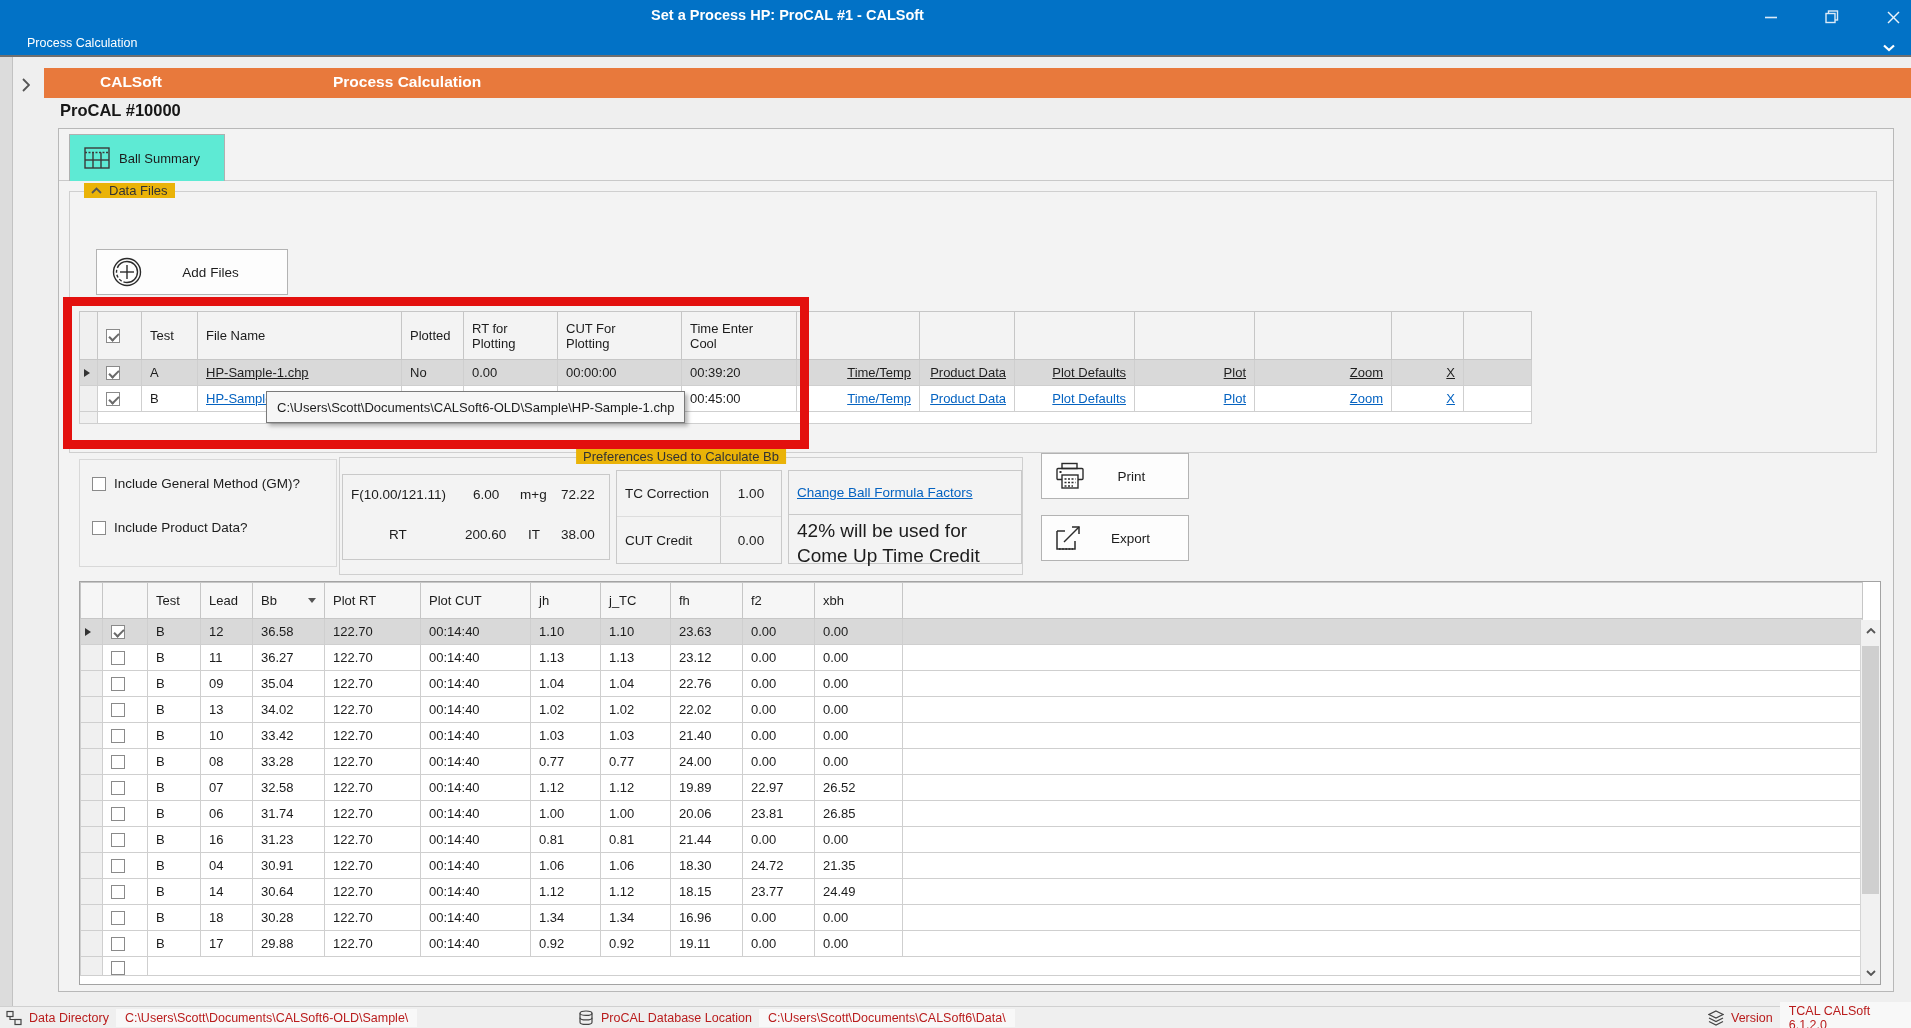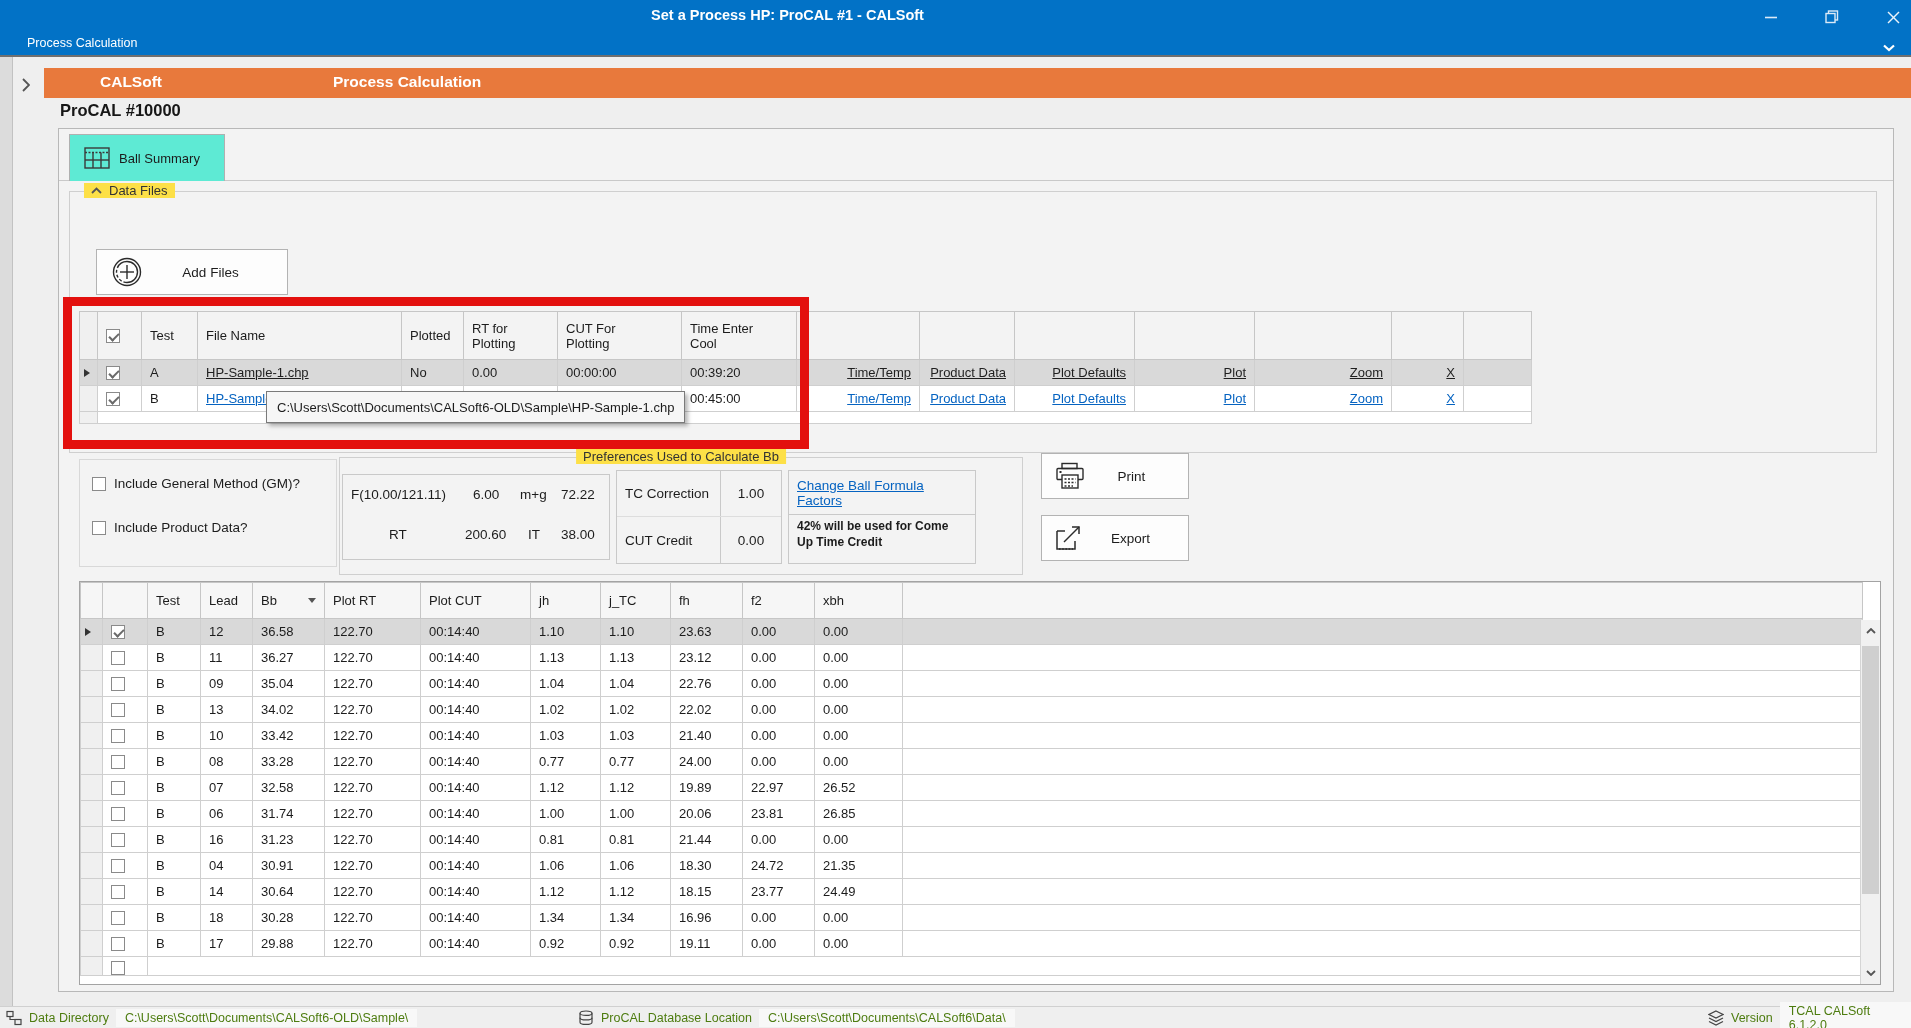--- a/index.html
+++ b/index.html
@@ -24,21 +24,21 @@
   .pagetitle{position:absolute;left:60px;top:101px;font-weight:bold;font-size:16.5px;color:#161616;}
 
   
   .panel{position:absolute;left:58px;top:128px;width:1836px;height:864px;background:#f3f3f3;border:1px solid #b8b8b8;}
   .tabline{position:absolute;left:0;right:0;top:51px;height:1px;background:#c9c9c9;}
   .tab{position:absolute;top:5px;height:47px;display:flex;align-items:center;gap:9px;padding:0 14px;font-size:13px;cursor:pointer;z-index:2;}
   .tab.active{left:10px;width:156px;background:#5eead4;border:1px solid #b0b0b0;border-bottom:none;}
   .tab.inactive{left:170px;width:185px;}
 
   .fieldset{position:absolute;border:1px solid #cfcfcf;}
-  .legend{position:absolute;top:-9px;background:#fde047;padding:0 7px;font-size:13px;color:#333;display:flex;align-items:center;gap:7px;white-space:nowrap;}
+  .legend{position:absolute;top:-9px;background:#eab308;padding:0 7px;font-size:13px;color:#333;display:flex;align-items:center;gap:7px;white-space:nowrap;}
 
   .btn{position:absolute;background:#fdfdfd;border:1px solid #b3b3b3;display:flex;align-items:center;font-size:13.5px;cursor:pointer;}
   .btn .lbl{flex:1;text-align:center;padding-right:10px;}
   .btn .bicon{margin-left:13px;display:flex;}
 
   
   table.grid{border-collapse:collapse;table-layout:fixed;background:#fff;border:1px solid #9e9e9e;font-size:13px;}
   table.grid th{background:#f3f3f3;border:1px solid #c6c6c6;font-weight:normal;text-align:left;padding:3px 8px;white-space:pre-line;vertical-align:middle;}
   table.grid td{border:1px solid #cfcfcf;padding:2px 8px;height:26px;white-space:nowrap;overflow:hidden;}
   table.grid tr.sel td{background:#d9d9d9;}
@@ -63,32 +63,32 @@
   
   .optbox{position:absolute;left:20px;top:330px;width:258px;height:108px;border:1px solid #d8d8d8;}
   .opt{position:absolute;left:12px;display:flex;align-items:center;gap:8px;font-size:13.5px;cursor:pointer;}
   .prefs{left:280px;top:328px;width:684px;height:118px;}
   .pbox{position:absolute;border:1px solid #c9c9c9;font-size:13.5px;}
   .fval{position:absolute;white-space:nowrap;}
   .tcrow{display:flex;height:46px;align-items:center;}
   .tcrow .tl{width:104px;padding-left:8px;border-right:1px solid #c9c9c9;height:100%;display:flex;align-items:center;}
   .tcrow .tv{flex:1;text-align:center;}
   .notebox .top{height:44px;border-bottom:1px solid #c9c9c9;display:flex;align-items:center;padding:0 8px;}
-  .notebox .bot{padding:4px 8px;font-size:12px;line-height:1.3;font-weight:bold;}
+  .notebox .bot{padding:4px 8px;font-size:19px;line-height:1.3;}
 
   
   .resultswrap{position:absolute;left:20px;top:452px;width:1802px;height:404px;background:#fff;border:1px solid #a3a3a3;}
   #res-table{width:1780px;border:none;}
   #res-table th{height:36px;background:#f6f6f6;}
   .vscroll{position:absolute;right:0;top:38px;bottom:0;width:20px;background:#f1f1f1;border-left:1px solid #d5d5d5;}
   .varrow{position:absolute;left:0;width:19px;height:22px;display:flex;align-items:center;justify-content:center;cursor:pointer;}
   .vthumb{position:absolute;left:1px;top:26px;width:17px;height:248px;background:#cfcfcf;cursor:pointer;}
 
   
-  .statusbar{position:absolute;left:0;top:1006px;right:0;height:22px;background:#efefef;border-top:1px solid #d0d0d0;font-size:12.5px;color:#4d7c0f;}
+  .statusbar{position:absolute;left:0;top:1006px;right:0;height:22px;background:#efefef;border-top:1px solid #d0d0d0;font-size:12.5px;color:#b91c1c;}
   .sgroup{position:absolute;top:0;height:21px;display:flex;align-items:center;gap:7px;}
   .sval{background:#f8f8f8;padding:2px 9px;}
   svg{display:block;}
 </style>
 </head>
 <body>
 
 <div class="screen">
 
   <div class="titlebar">
@@ -295,21 +295,21 @@
         <div class="tcrow" style="border-bottom:1px solid #ddd;">
           <span class="tl">TC Correction</span>
           <span class="tv">1.00</span>
         </div>
         <div class="tcrow">
           <span class="tl">CUT Credit</span>
           <span class="tv">0.00</span>
         </div>
       </div>
 
-      <div class="pbox notebox" style="left:448px;top:12px;width:188px;height:94px;">
+      <div class="pbox notebox" style="left:448px;top:12px;width:234px;height:94px;">
         <div class="top">
             <a class="lnk">Change Ball Formula Factors</a>
           </div>
         <div class="bot">42% will be used for Come Up Time Credit</div>
       </div>
     </div>
 
     <div class="btn" style="left:982px;top:324px;width:148px;height:46px;">
       <span class="bicon">
           <svg width="30" height="28" viewBox="0 0 30 28" fill="none" stroke="#2b2b2b" stroke-width="1.4">

